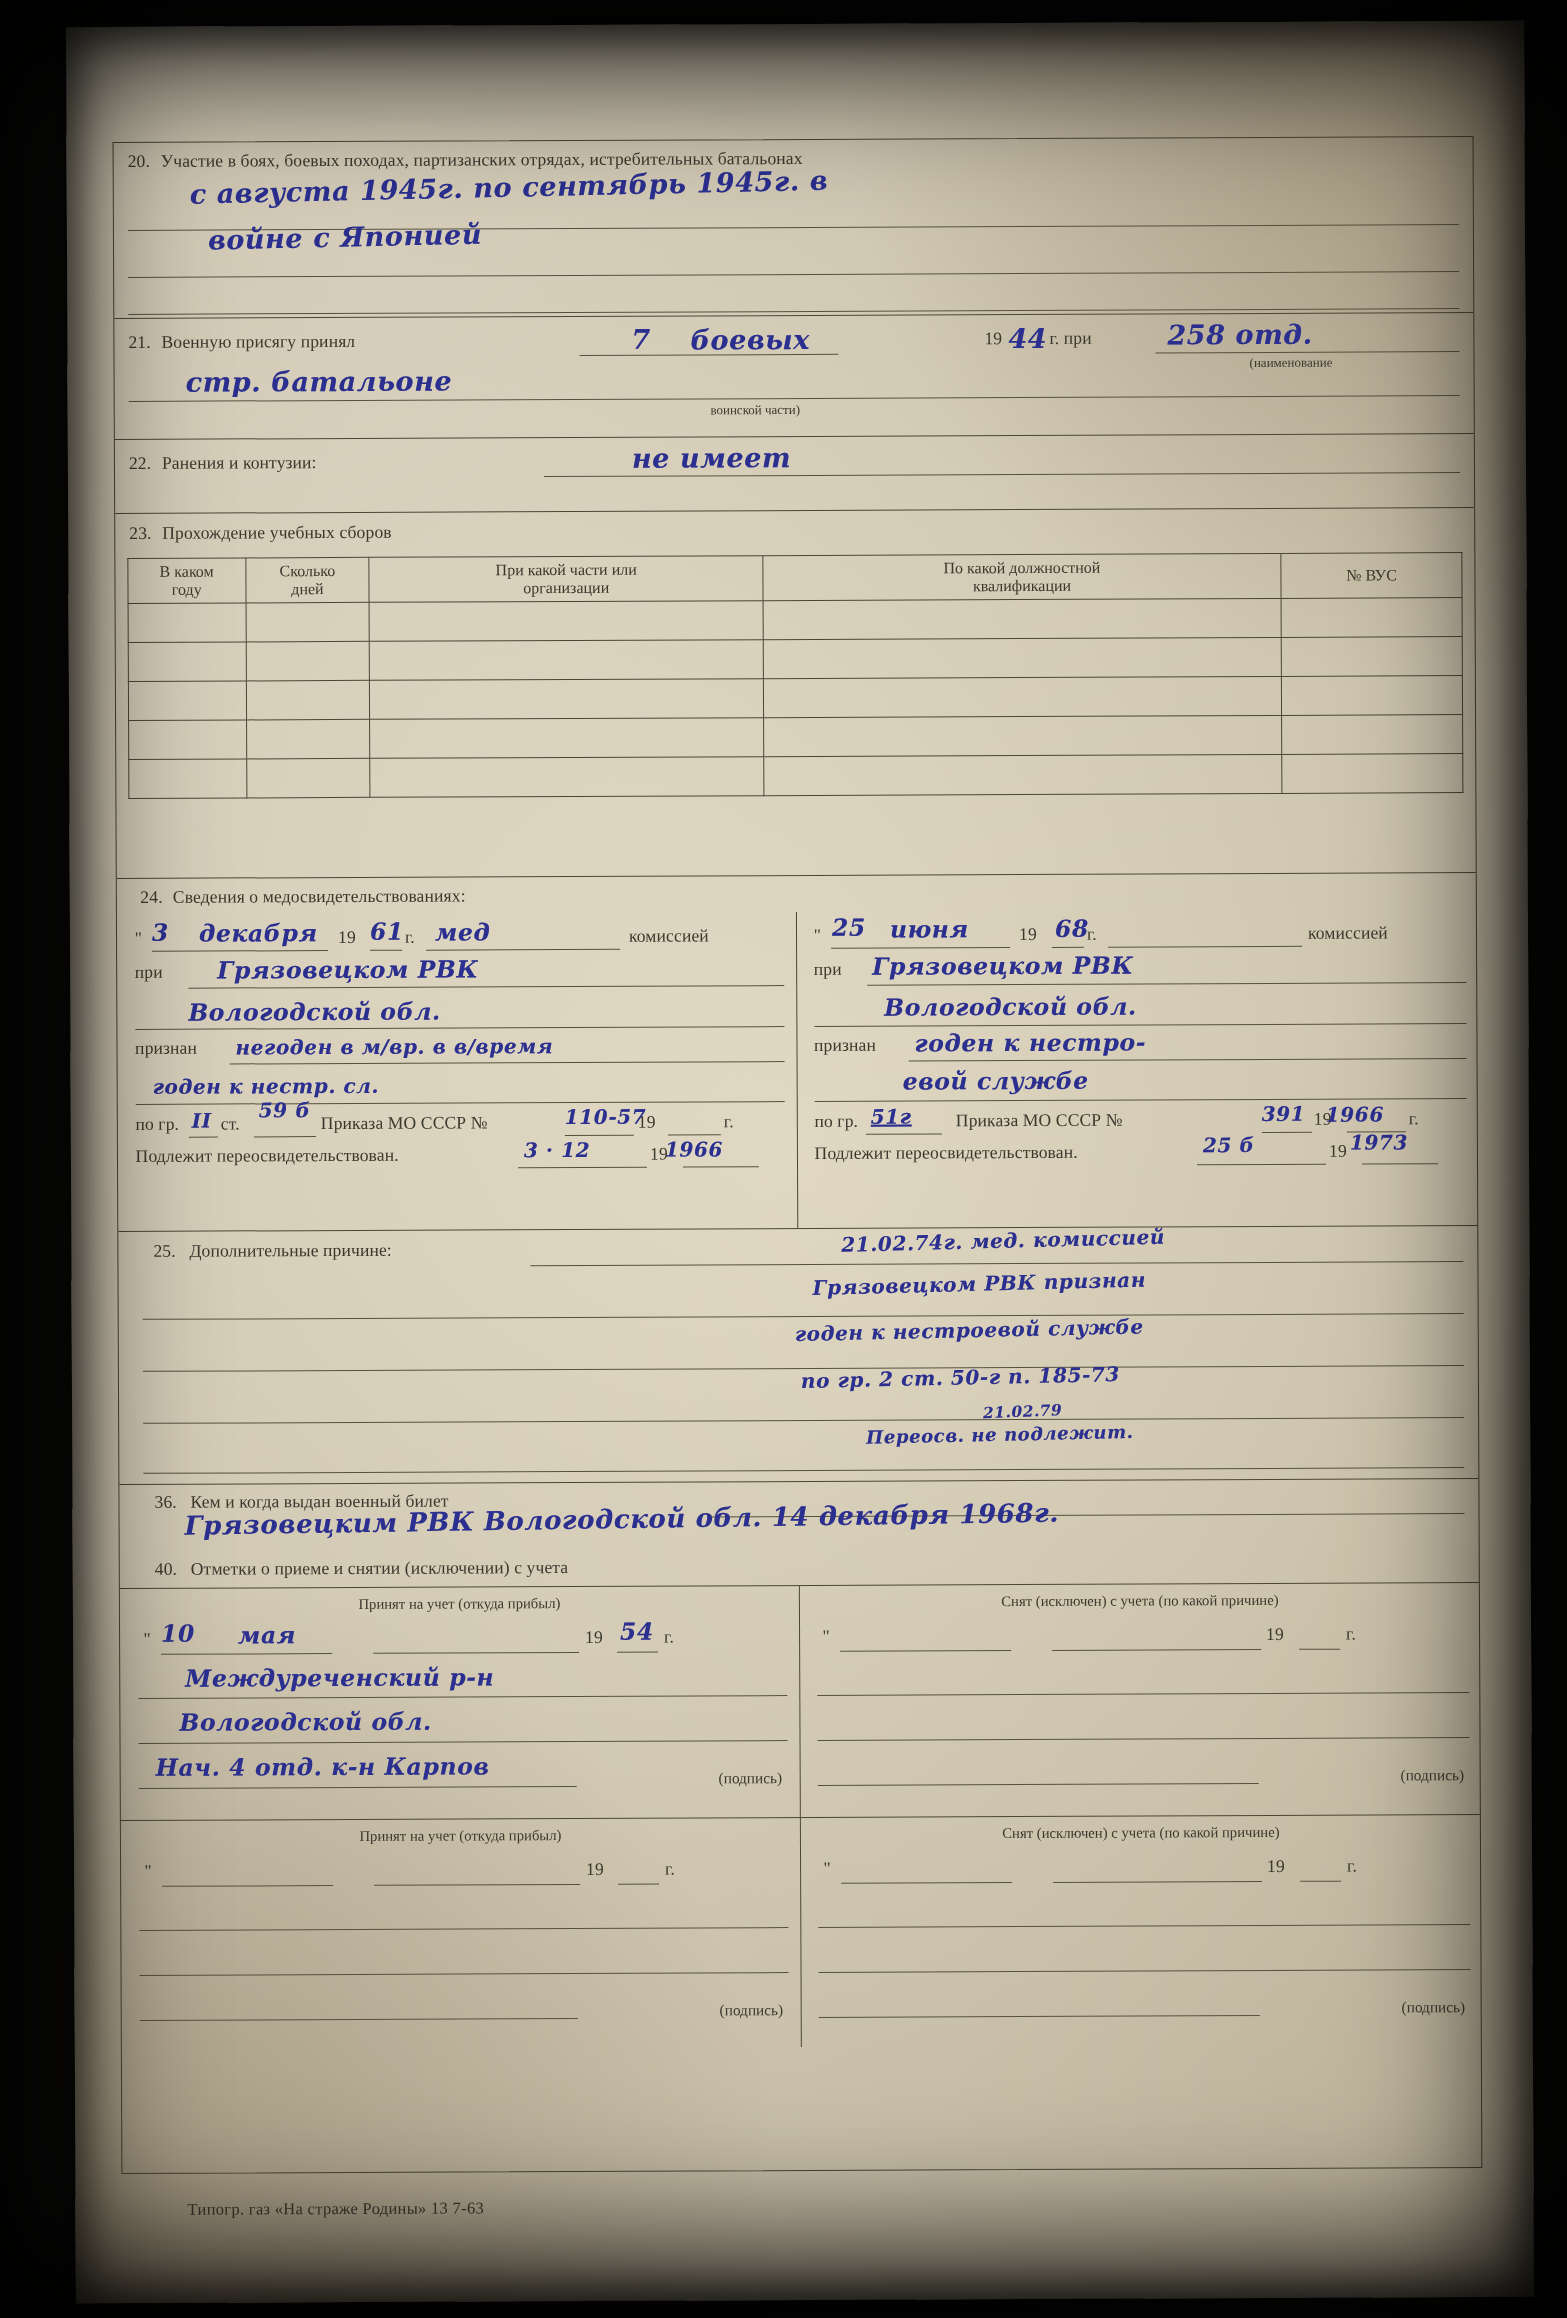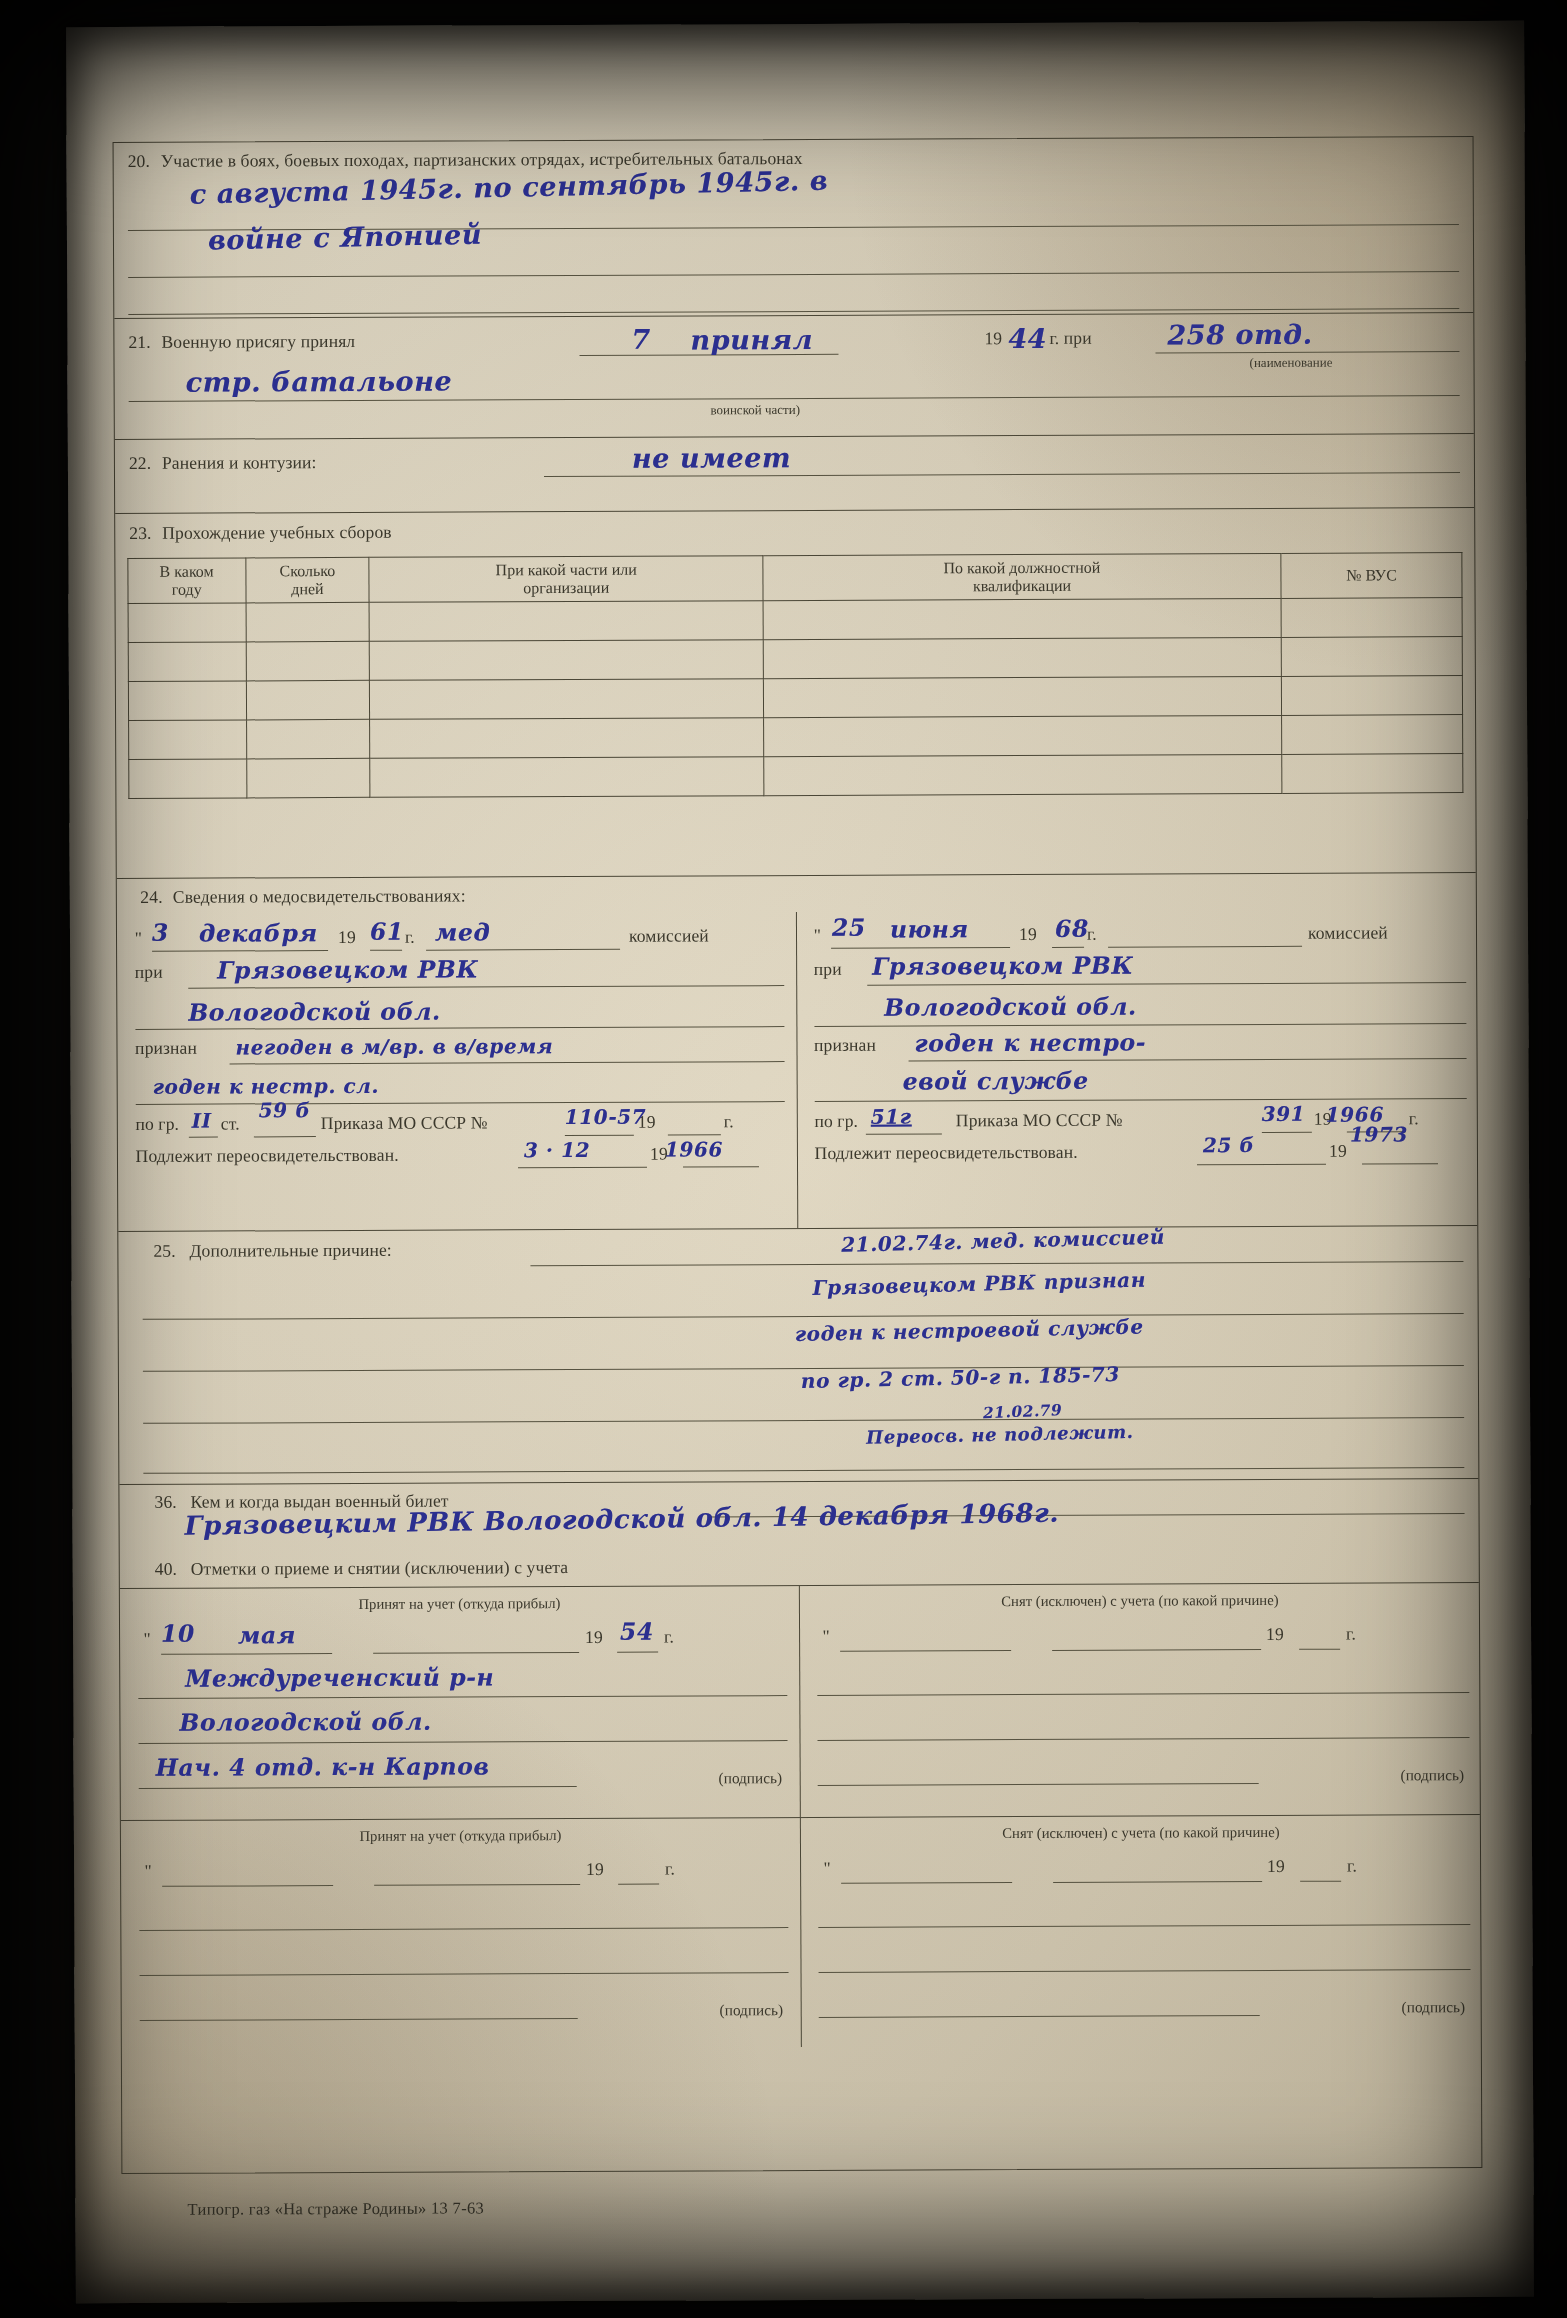--- a/index.html
+++ b/index.html
@@ -100,21 +100,21 @@
       <div class="pt" style="position:absolute;left:14px;top:13px;">21.</div>
       <div class="pt" style="position:absolute;left:47px;top:13px;">Военную присягу принял</div>
       <div class="pt" style="position:absolute;left:870px;top:13px;">19</div>
       <div class="pt" style="position:absolute;left:935px;top:13px;">г. при</div>
       <div class="rule" style="left:465px;right:635px;top:38px;"></div>
       <div class="rule" style="left:1041px;right:14px;top:38px;"></div>
       <div class="pt-xs center" style="position:absolute;left:1053px;width:247px;top:41px;">(наименование</div>
       <div class="rule" style="left:14px;right:14px;top:82px;"></div>
       <div class="pt-xs center" style="position:absolute;left:517px;width:247px;top:86px;">воинской части)</div>
       <div class="hw big" style="left:517px;top:7px;">7</div>
-      <div class="hw big" style="left:576px;top:8.2px;">принял</div>
+      <div class="hw big" style="left:576px;top:8.2px;">боевых</div>
       <div class="hw big" style="left:894px;top:8.2px;">44</div>
       <div class="hw big" style="left:1053px;top:4.7px;">258 отд.</div>
       <div class="hw big" style="left:71px;top:48px;">стр. батальоне</div>
     </div>
 
     <div class="blk row-line" style="height:74px;">
       <div class="pt" style="position:absolute;left:14px;top:13px;">22.</div>
       <div class="pt" style="position:absolute;left:47px;top:13px;">Ранения и контузии:</div>
       <div class="rule" style="left:429px;right:14px;top:38px;"></div>
       <div class="hw big" style="left:517px;top:4.7px;">не имеет</div>
@@ -277,21 +277,21 @@
         <div class="hw mid" style="left:94px;top:3.5px;">июня</div>
         <div class="hw mid" style="left:259px;top:3.5px;">68</div>
         <div class="hw mid" style="left:76px;top:41px;">Грязовецком РВК</div>
         <div class="hw mid" style="left:88px;top:82px;">Вологодской обл.</div>
         <div class="hw mid" style="left:118px;top:118px;">годен к нестро-</div>
         <div class="hw mid" style="left:106px;top:156px;">евой службе</div>
         <div class="hw small" style="left:74px;top:193px;text-decoration:underline;">51г</div>
         <div class="hw small" style="left:465px;top:192px;">391</div>
         <div class="hw small" style="left:529px;top:193px;">1966</div>
         <div class="hw small" style="left:406px;top:223px;">25 б</div>
-        <div class="hw small" style="left:553px;top:213px;">1973</div>
+        <div class="hw small" style="left:553px;top:221px;">1973</div>
       </div>
     </div>
 
     <div class="blk row-line" style="height:253px;">
       <div class="pt" style="position:absolute;left:35px;top:9.4px;">25.</div>
       <div class="pt" style="position:absolute;left:71px;top:9.4px;">Дополнительные причине:</div>
       <div class="rule" style="left:412px;right:14px;top:35px;"></div>
       <div class="rule" style="left:23.5px;right:14px;top:87px;"></div>
       <div class="rule" style="left:23.5px;right:14px;top:139px;"></div>
       <div class="rule" style="left:23.5px;right:14px;top:191px;"></div>

